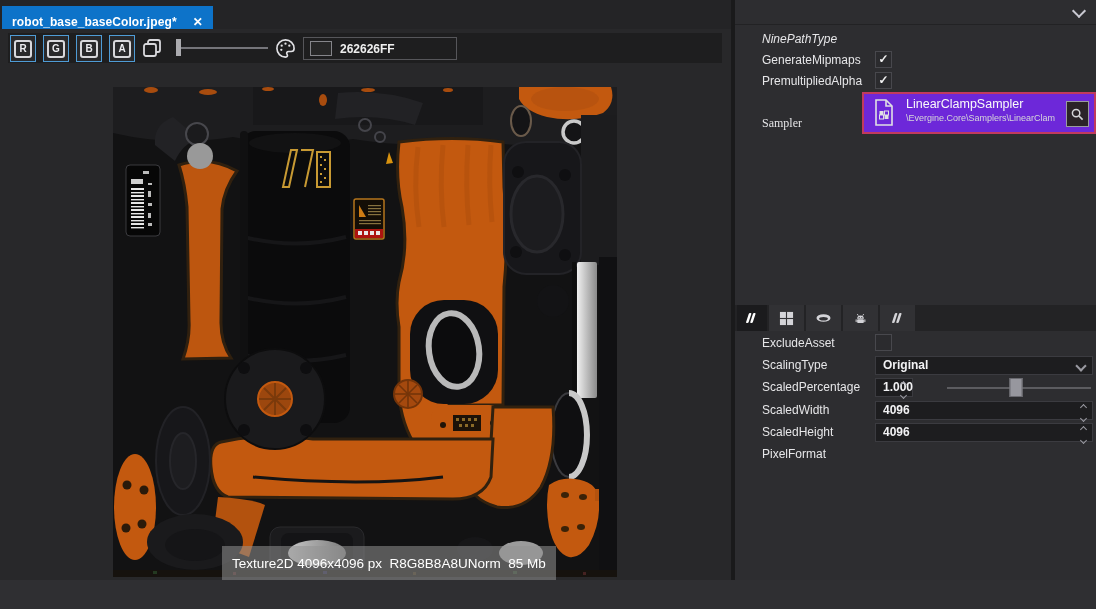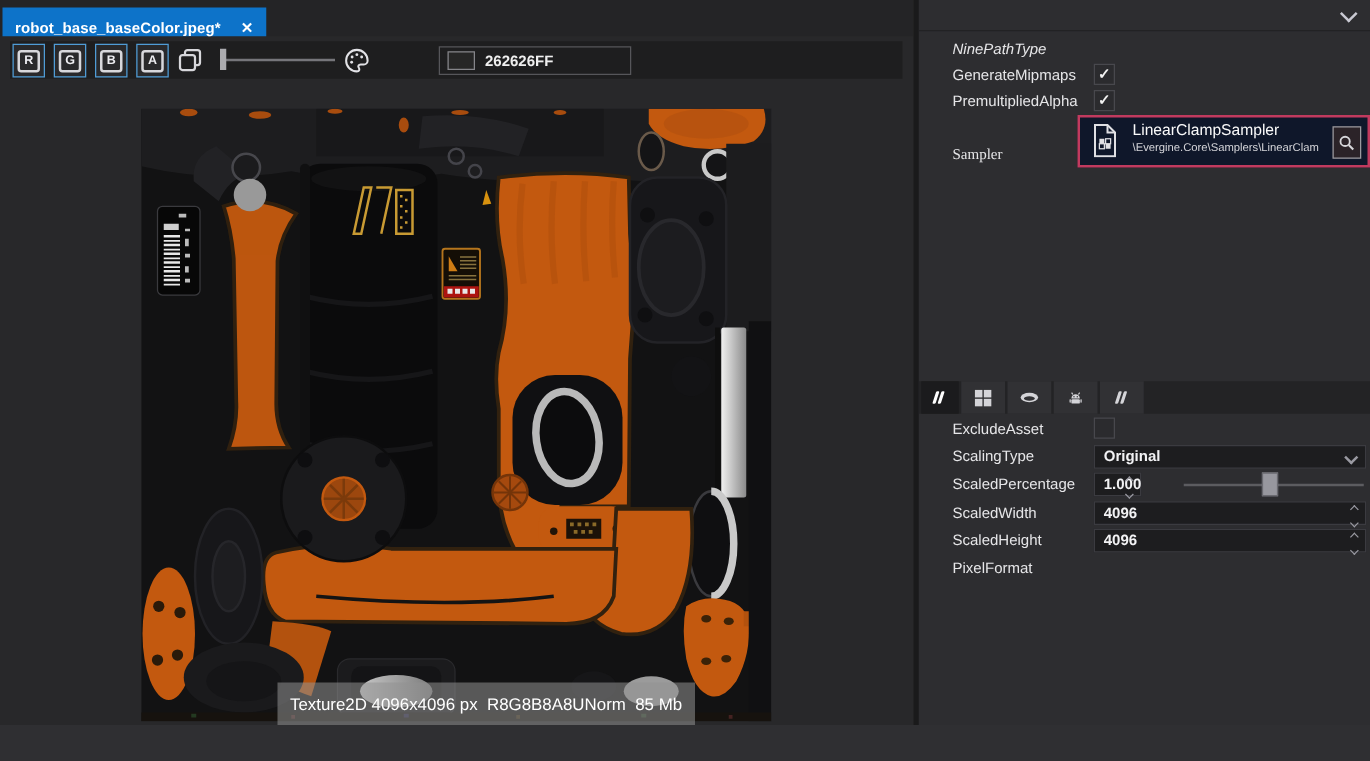--- a/index.html
+++ b/index.html
@@ -9,21 +9,21 @@
   .tabbar{position:absolute;left:0;top:0;width:731px;height:29px;background:#242426;}
   .tab{position:absolute;left:2px;top:6px;height:23px;background:#0d73c9;display:flex;align-items:flex-end;padding:0 10px;}
   .tab-label{color:#ffffff;font-size:12px;font-weight:700;letter-spacing:.1px;}
   .tab-close{color:#ffffff;font-size:12px;font-weight:700;margin-left:16px;}
   .toolbar{position:absolute;left:8px;top:33px;width:714px;height:30px;background:#1e1e1f;}
   .chbtn{position:absolute;top:2px;width:24px;height:25px;border:1px solid #4f9cd6;background:#29292b;display:flex;align-items:center;justify-content:center;}
   .chbtn .box{width:14px;height:14px;border:2px solid #d8d8dc;border-radius:3px;color:#ededf1;font-size:10px;font-weight:700;display:flex;align-items:center;justify-content:center;}
   .toolicon{position:absolute;top:4px;width:22px;height:22px;display:flex;align-items:center;justify-content:center;}
   .slider-track{position:absolute;left:168px;top:14px;width:92px;height:2px;background:#75757a;}
   .slider-handle{position:absolute;top:-8px;width:5px;height:17px;background:#ababaf;}
-  .colorfield{position:absolute;left:295px;top:4px;width:152px;height:21px;border:1px solid #56565a;display:flex;align-items:center;margin-left:48px;}
+  .colorfield{position:absolute;left:295px;top:4px;width:152px;height:21px;border:1px solid #56565a;display:flex;align-items:center;}
   .swatch{width:20px;height:13px;background:#262626;border:1px solid #85858a;margin-left:6px;}
   .colortext{color:#efefef;font-size:12px;font-weight:700;margin-left:8px;}
   .texture-wrap{position:absolute;left:113px;top:87px;width:504px;height:490px;}
   .status-overlay{position:absolute;left:222px;top:546px;height:25px;line-height:25px;padding:5px 10px;
     background:rgba(145,145,145,0.55);color:#ffffff;font-size:13.5px;white-space:pre;}
   
   .vdivider{position:absolute;left:731px;top:0;width:4px;height:580px;background:#1a1a1b;}
   
   .panel{position:absolute;left:735px;top:0;width:361px;height:580px;background:#2d2d30;}
   .panel-header{position:absolute;left:0;top:0;width:361px;height:24px;border-bottom:1px solid #222224;}
@@ -31,21 +31,21 @@
   .chk{position:absolute;left:140px;width:15px;height:15px;background:#2b2b2e;border:1px solid #48484d;
     color:#f2f2f2;font-size:12px;font-weight:700;line-height:14px;text-align:center;}
   .dd,.numbox{position:absolute;left:140px;width:218px;height:19px;background:#1d1d1f;border:1px solid #3b3b40;
     box-sizing:border-box;color:#f2f2f4;font-size:12px;font-weight:700;line-height:17px;padding-left:7px;}
   .dd .chev{position:absolute;right:7px;top:5px;}
   .chev{display:inline-block;width:6px;height:6px;border-right:2px solid #9a9aa2;border-bottom:2px solid #9a9aa2;transform:rotate(45deg);}
   .chev.big{width:8px;height:8px;border-color:#c9c9d2;}
   .spinner{position:absolute;right:3px;top:1px;width:12px;height:16px;display:flex;flex-direction:column;justify-content:space-between;align-items:center;padding:2px 0;}
   .chev.sm{width:4px;height:4px;border-width:1.5px;}
   .chev.up{transform:rotate(225deg);}
-  .sampler-box{position:absolute;left:127px;top:92px;width:230px;height:38px;border:2px solid #c13a5e;background:#0f172a;}
+  .sampler-box{position:absolute;left:127px;top:92px;width:230px;height:38px;border:2px solid #c13a5e;background:#6d28d9;}
   .sampler-title{position:absolute;left:42px;top:3px;color:#fafafa;font-size:12.5px;}
   .sampler-path{position:absolute;left:42px;top:19px;width:152px;overflow:hidden;white-space:nowrap;color:#d6d6da;font-size:9px;}
   .search-btn{position:absolute;right:5px;top:7px;width:21px;height:24px;border:1px solid #9a9aa0;background:#2b2328;display:flex;align-items:center;justify-content:center;}
   .ptabs{position:absolute;left:0;top:305px;width:361px;height:26px;background:#232325;}
   .ptab{position:absolute;top:0;height:26px;display:flex;align-items:center;justify-content:center;background:#313134;}
   .ptab.active{background:#1b1b1d;}
   .slider2-track{position:absolute;left:212px;top:387px;width:144px;height:2px;background:#5c5c60;}
   .slider2-handle{position:absolute;top:-9px;width:13px;height:19px;background:#97979e;border:1px solid #6a6a70;box-sizing:border-box;transform:translateX(-50%);}
   
   .bottombar{position:absolute;left:0;top:580px;width:1096px;height:29px;background:#2f2f32;}

